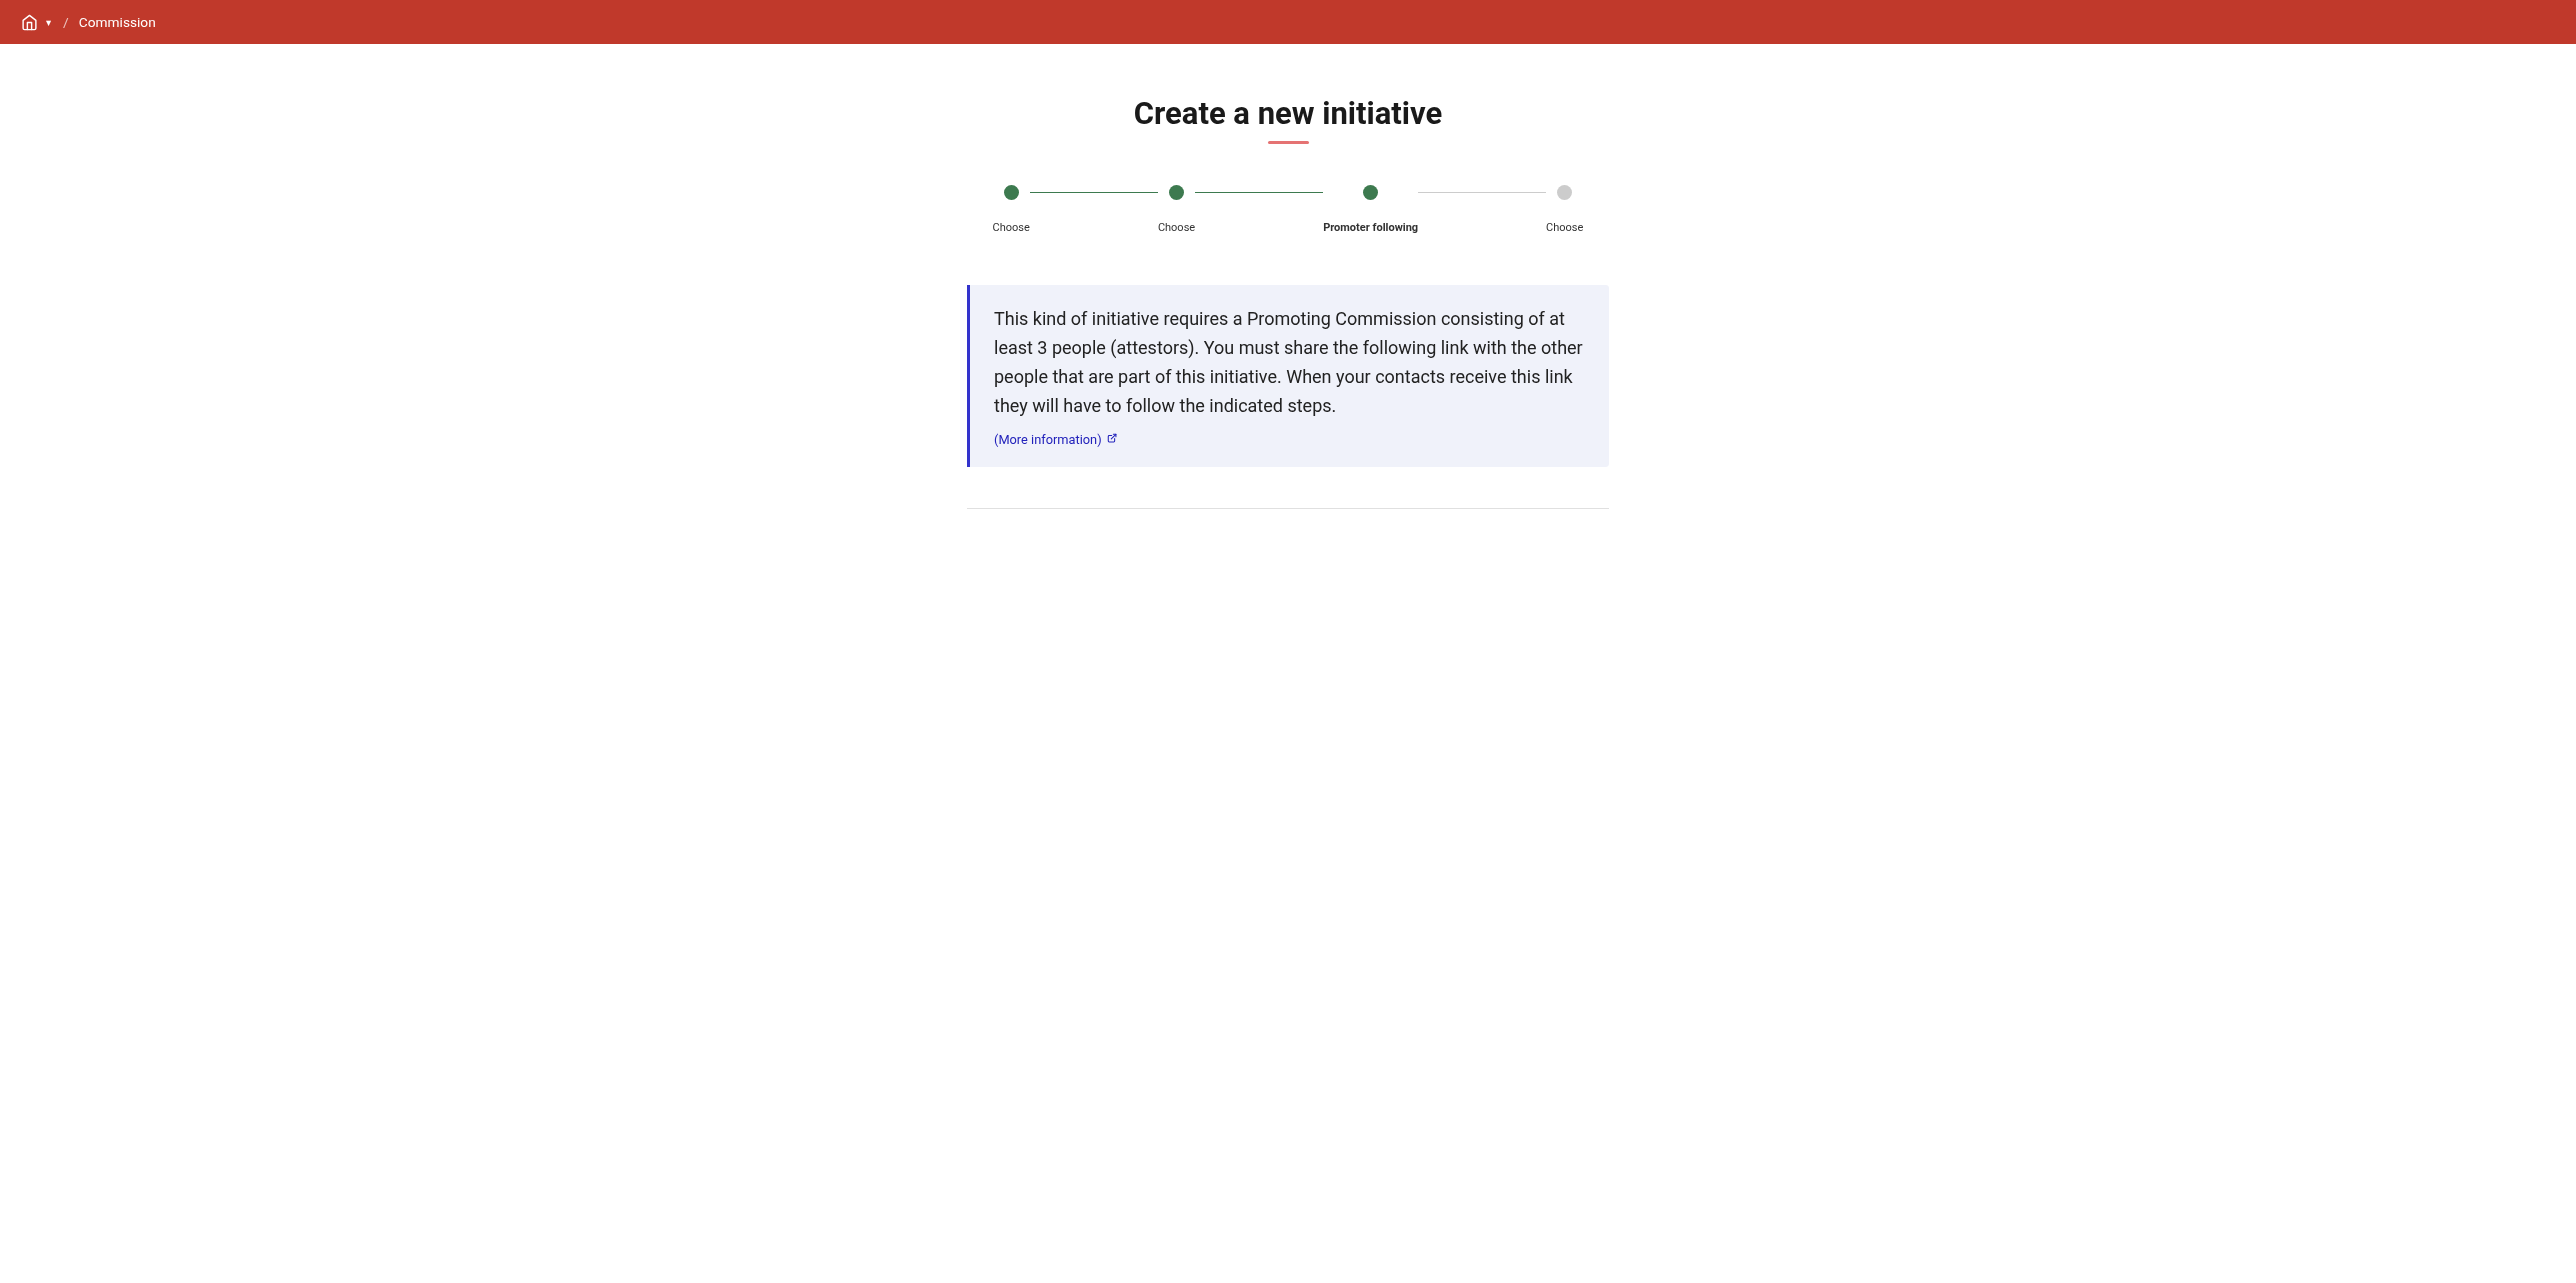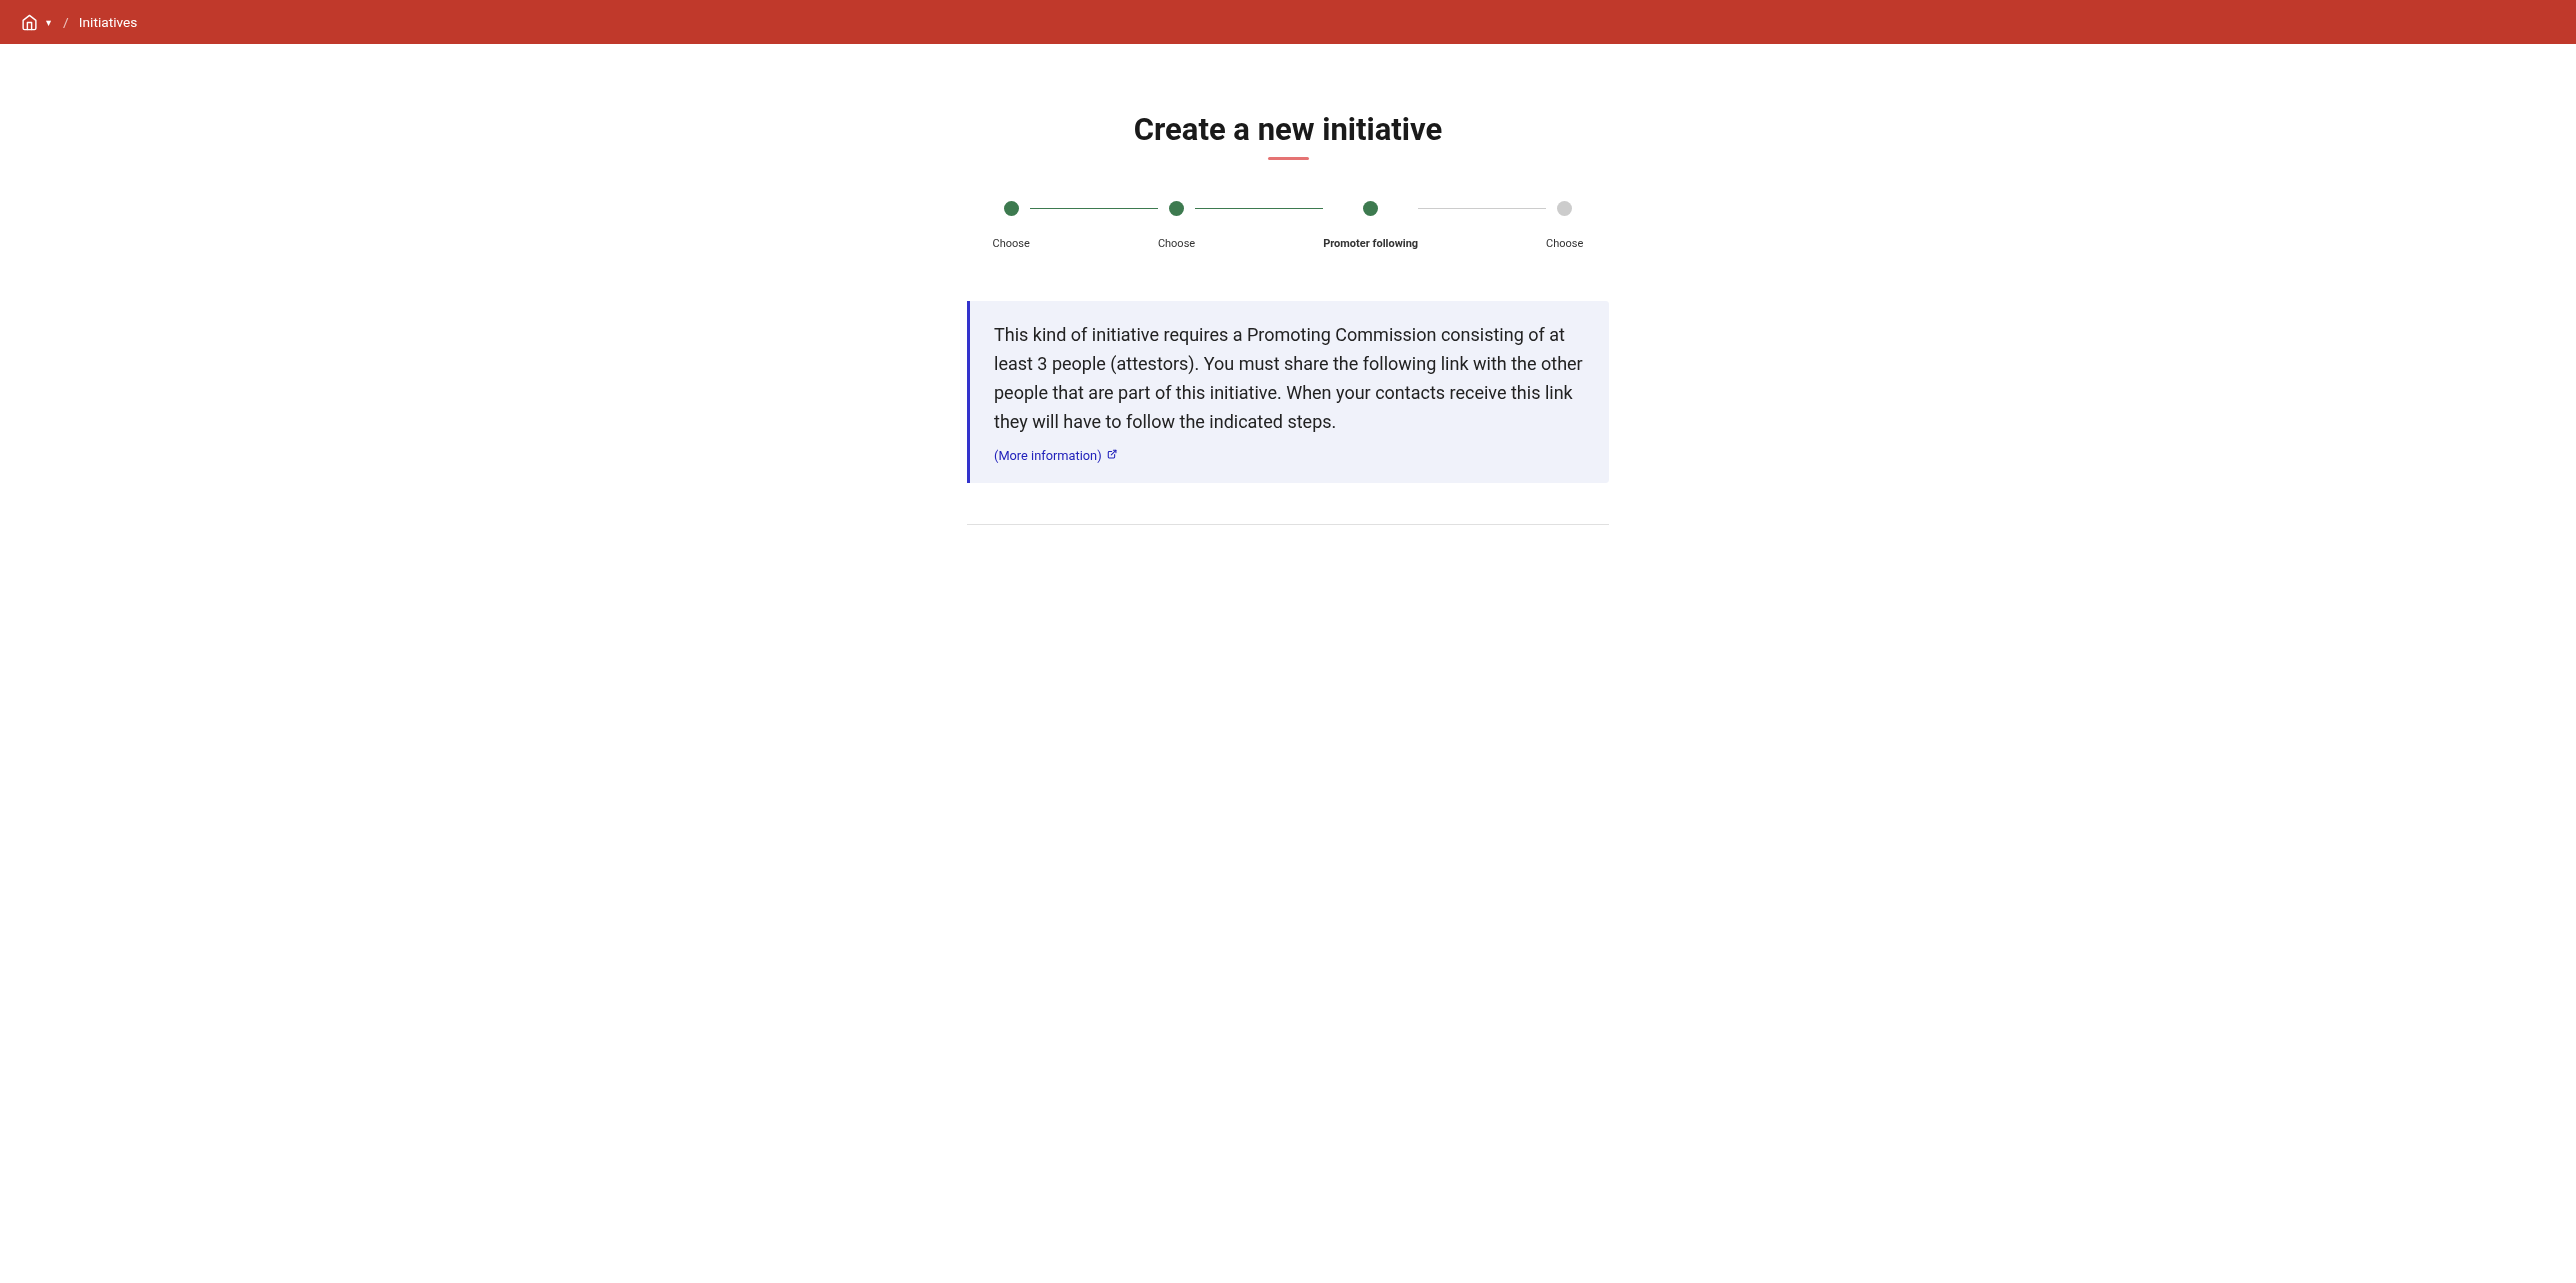--- a/index.html
+++ b/index.html
@@ -45,21 +45,21 @@
 
     .header-breadcrumb-text {
       color: #fff;
       font-size: 13.7px;
       font-weight: 400;
     }
 
     
     .main-content {
       max-width: 683px;
-      margin: 16px auto;
+      margin: 0 auto;
       padding: 51px 20.5px 68px;
     }
 
     
     .page-title-container {
       text-align: center;
       margin-bottom: 41px;
     }
 
     .page-title {
@@ -244,21 +244,21 @@
 
 <header class="header">
   <span class="header-home-icon">
     <svg width="17" height="17" viewBox="0 0 24 24" fill="none" stroke="white" stroke-width="2" stroke-linecap="round" stroke-linejoin="round">
       <path d="M3 9l9-7 9 7v11a2 2 0 0 1-2 2H5a2 2 0 0 1-2-2z"></path>
       <polyline points="9,22 9,12 15,12 15,22"></polyline>
     </svg>
   </span>
   <span class="header-chevron">▾</span>
   <span class="header-separator">/</span>
-  <span class="header-breadcrumb-text">Initiatives</span>
+  <span class="header-breadcrumb-text">Commission</span>
 </header>
 
 <main class="main-content">
 
   <div class="page-title-container">
     <h1 class="page-title">Create a new initiative</h1>
     <div class="page-title-underline"></div>
   </div>
 
   <div class="steps-row">

